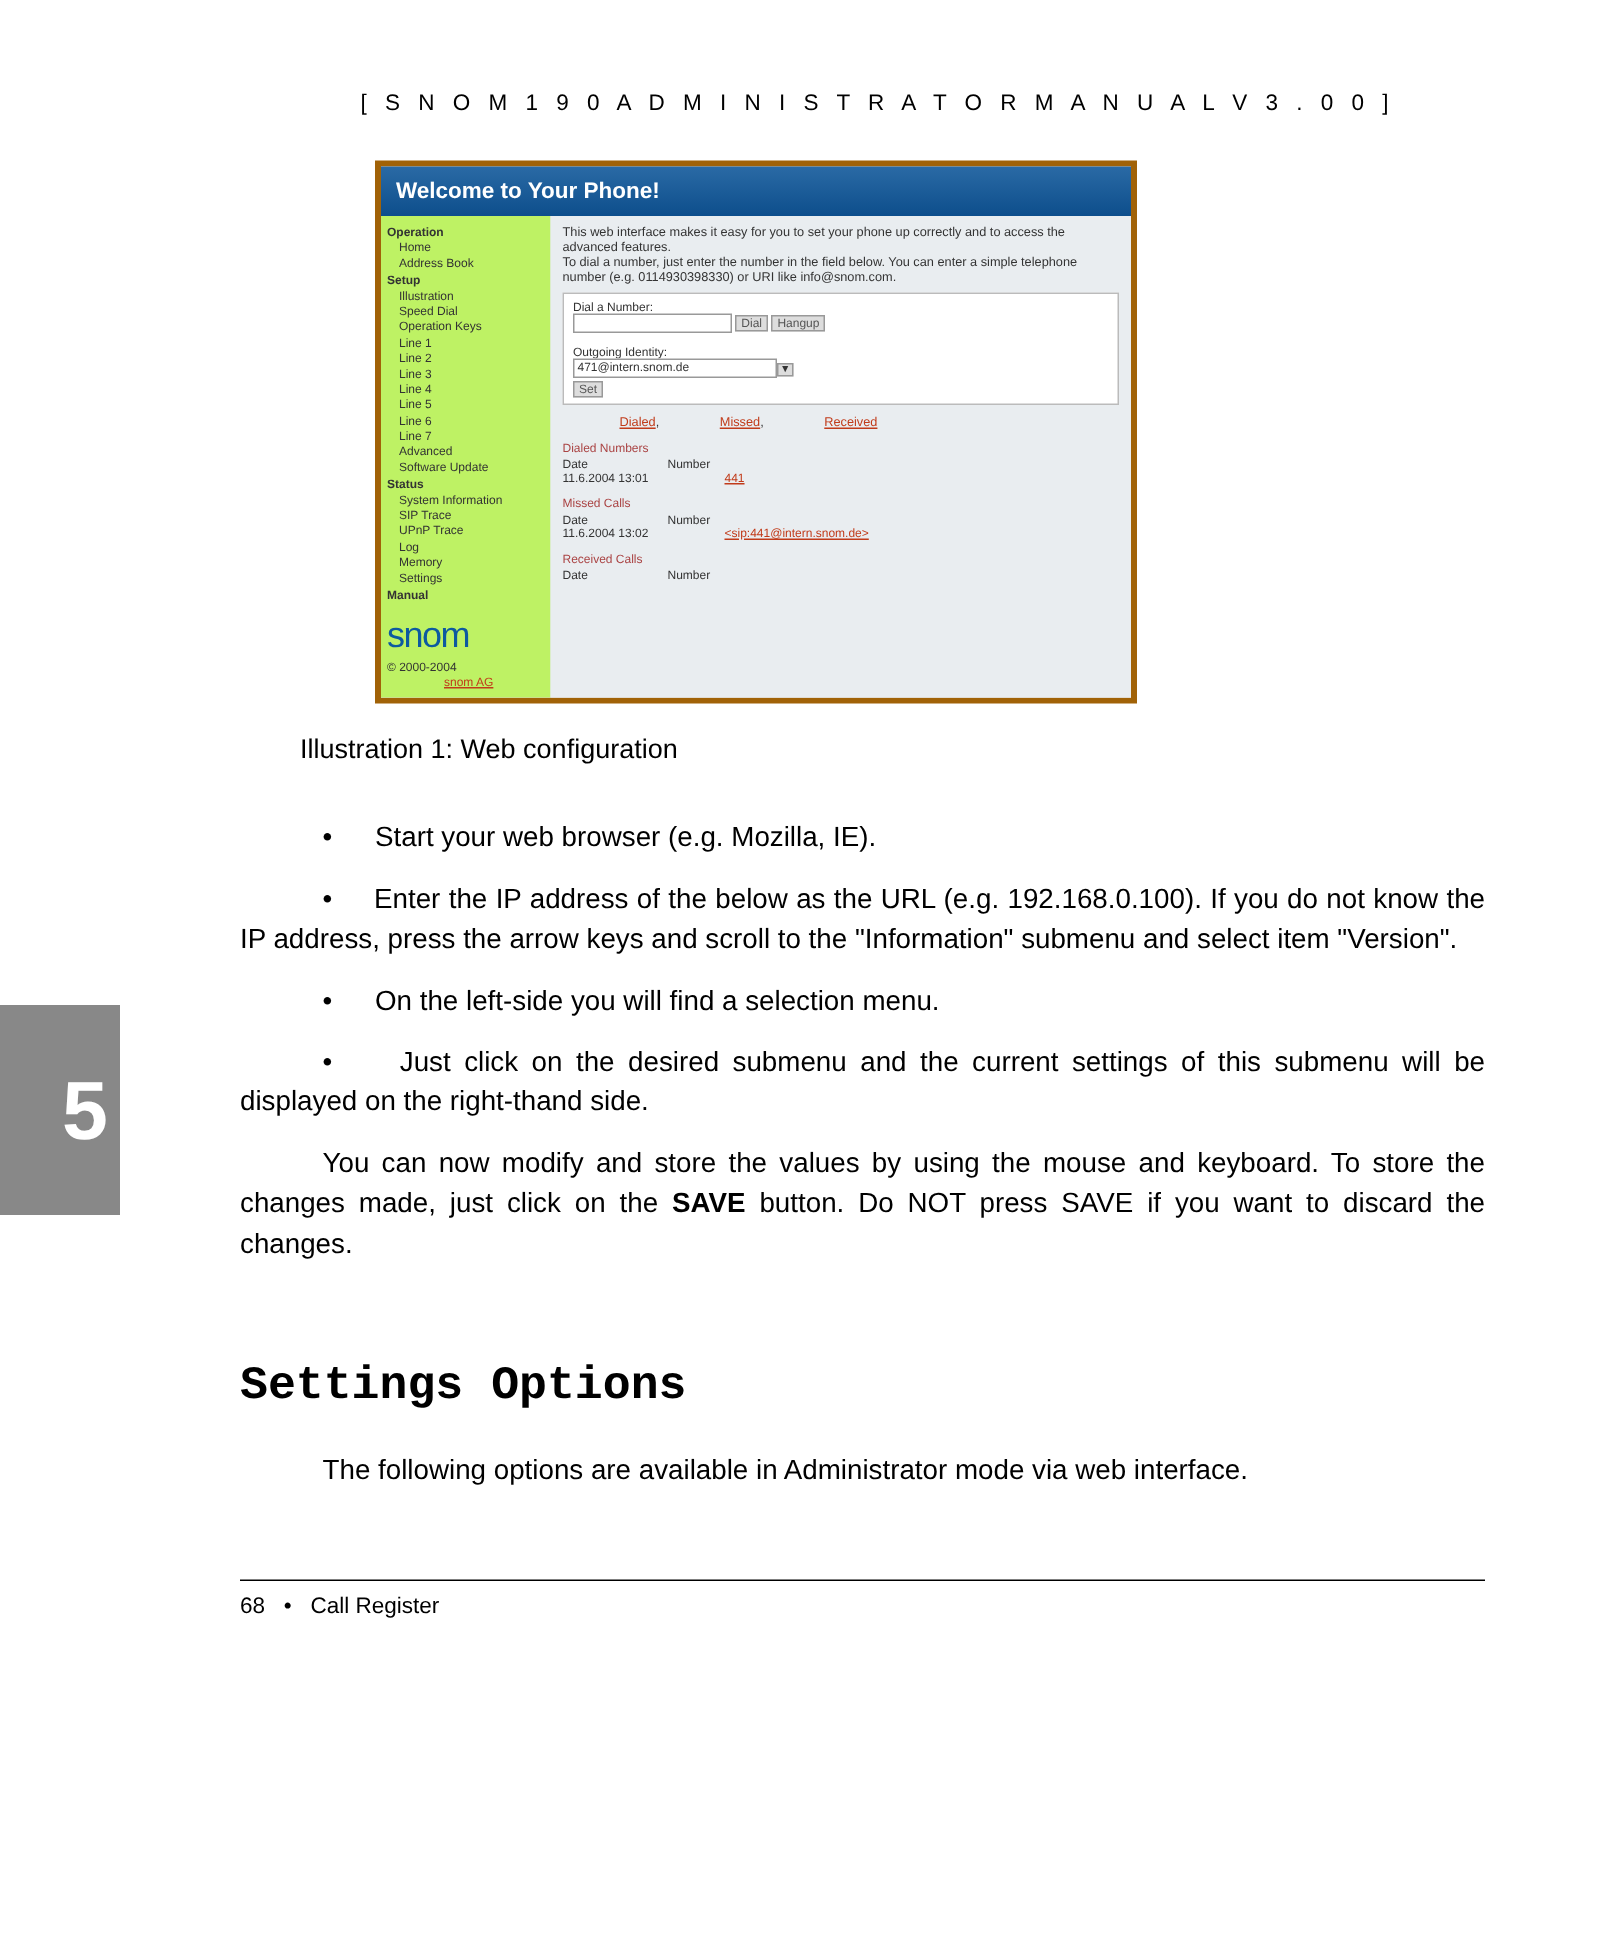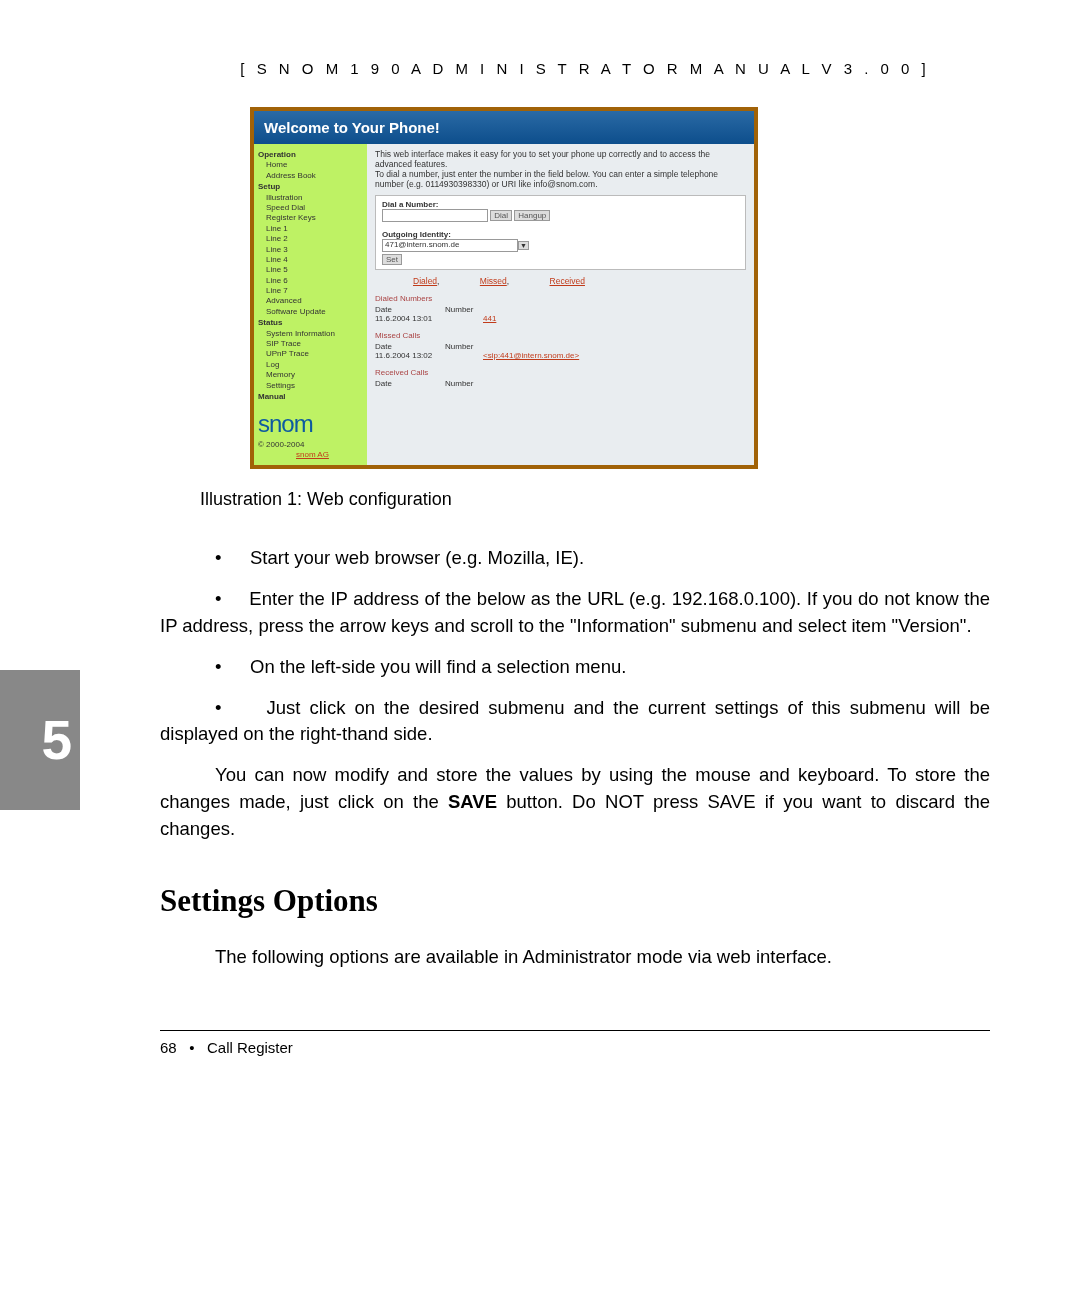--- a/index.html
+++ b/index.html
@@ -83,21 +83,21 @@
     padding: 5px 8px;
     color: #333;
   }
   .ss-panel {
     background: #fff;
     border: 1px solid #bbb;
     padding: 4px 6px;
     margin: 6px 0;
     font-size: 8px;
   }
-  .ss-panel b { font-weight: bold; }
+  .ss-panel b { font-weight: normal; }
   .ss-input {
     border: 1px solid #999;
     background: #fff;
     font-size: 8px;
     padding: 0 2px;
     display: inline-block;
     width: 100px;
     height: 11px;
     vertical-align: middle;
   }
@@ -133,24 +133,24 @@
   .content {
     font-family: Verdana, sans-serif;
     font-size: 18.5px;
     line-height: 1.45;
     margin-left: 70px;
   }
   .content p { margin: 0 0 14px 0; text-align: justify; }
   .bullet-line { padding-left: 90px; text-indent: -35px; }
   .bullet-dot { display:inline-block; width:35px; text-indent:0; }
   h2.settings {
-    font-family: Liberation Serif, serif;
+    font-family: Liberation Mono, monospace;
     font-weight: bold;
     font-size: 31px;
-    margin: 40px 0 25px 70px;
+    margin: 64px 0 25px 70px;
   }
   .footer {
     margin-left: 70px;
     border-top: 1px solid #000;
     margin-top: 60px;
     padding-top: 8px;
     font-family: Verdana, sans-serif;
     font-size: 15px;
   }
 </style>
@@ -165,21 +165,21 @@
   <div class="screenshot">
     <div class="ss-header">Welcome to Your Phone!</div>
     <div class="ss-body">
       <div class="ss-sidebar">
         <div class="cat">Operation</div>
         <div class="item">Home</div>
         <div class="item">Address Book</div>
         <div class="cat">Setup</div>
         <div class="item">Illustration</div>
         <div class="item">Speed Dial</div>
-        <div class="item">Register Keys</div>
+        <div class="item">Operation Keys</div>
         <div class="item">Line 1</div>
         <div class="item">Line 2</div>
         <div class="item">Line 3</div>
         <div class="item">Line 4</div>
         <div class="item">Line 5</div>
         <div class="item">Line 6</div>
         <div class="item">Line 7</div>
         <div class="item">Advanced</div>
         <div class="item">Software Update</div>
         <div class="cat">Status</div>

